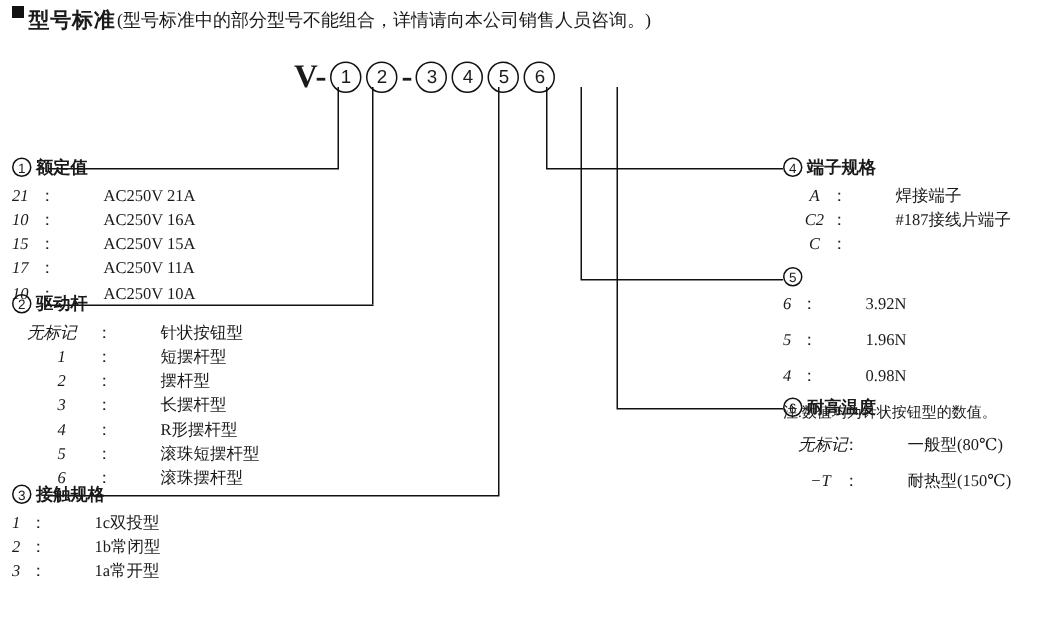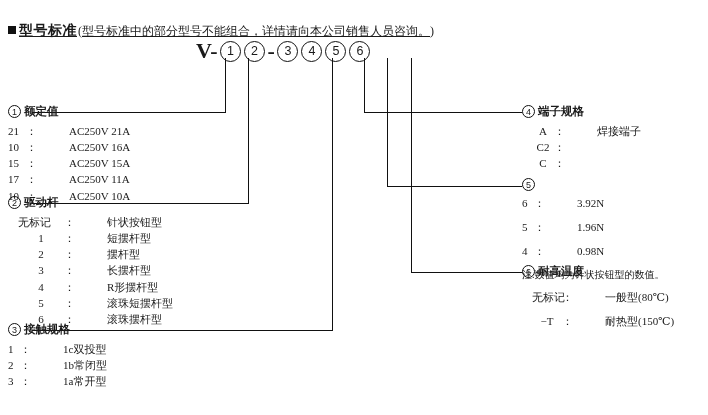--- a/index.html
+++ b/index.html
@@ -12,25 +12,24 @@
     color: #1a1a1a;
     position: relative;
     overflow: hidden;
   }
   .page { position: relative; width: 708px; height: 415px; }
 
   
   .header {
     position: absolute;
     left: 8px;
-    top: 22px;
+    top: 5px;
     display: flex;
-    align-items: center;
+    align-items: flex-start;
     white-space: nowrap;
-    text-decoration: underline;
   }
   .header .sq {
     width: 8px; height: 8px;
     background: #111;
     margin-right: 3px;
     position: relative;
     top: -1px;
   }
   .header .h-title {
     font-size: 14px;
@@ -112,20 +111,21 @@
   .blk li {
     font-size: 11px;
     white-space: nowrap;
     line-height: 1.47;
     display: flex;
   }
   .blk li .k {
     display: inline-block;
     text-align: left;
     flex: 0 0 auto;
+    font-style: italic;
   }
   .blk li .sep { flex: 0 0 auto; }
   .blk li .vv { flex: 0 0 auto; margin-left: 32px; }
 
   
   .k-w18 { width: 18px; }
   .k-w22 { width: 22px; }
   .k-w12 { width: 12px; }
   .k-w46 { width: 46px; }
   .k-w30 { width: 30px; }
@@ -286,20 +286,21 @@
     </div>
     <ul>
       <li class="indent">
           <span class="k k-w22" style="text-align:center">A</span>
           <span class="sep">：</span>
           <span class="vv">焊接端子</span>
         </li>
       <li class="indent">
           <span class="k k-w22" style="text-align:center">C2</span>
           <span class="sep">：</span>
+          <span class="vv">#187接线片端子</span>
         </li>
       <li class="indent">
           <span class="k k-w22" style="text-align:center">C</span>
           <span class="sep">：</span>
         </li>
     </ul>
   </div>
 
   <div class="blk" style="left:522px; top:178px;">
     <div class="b-title">

